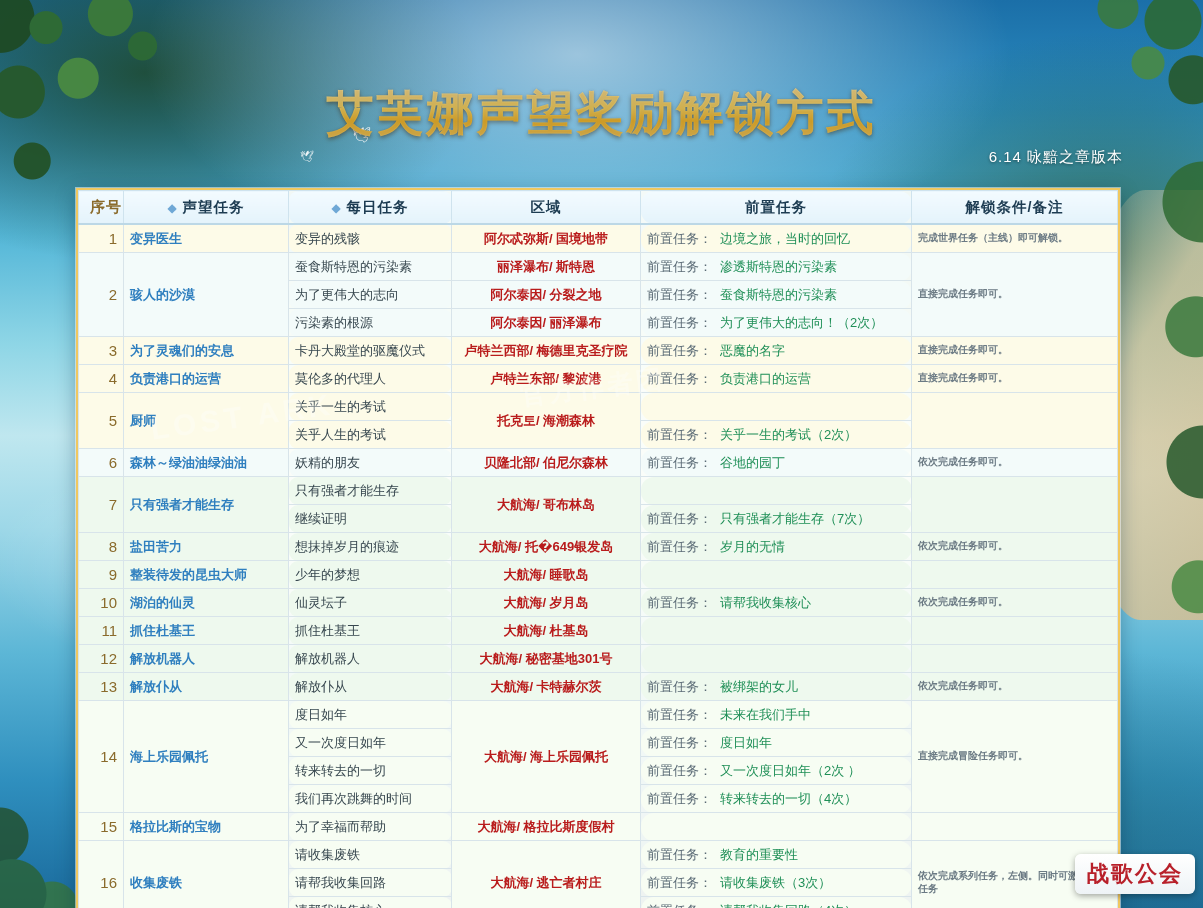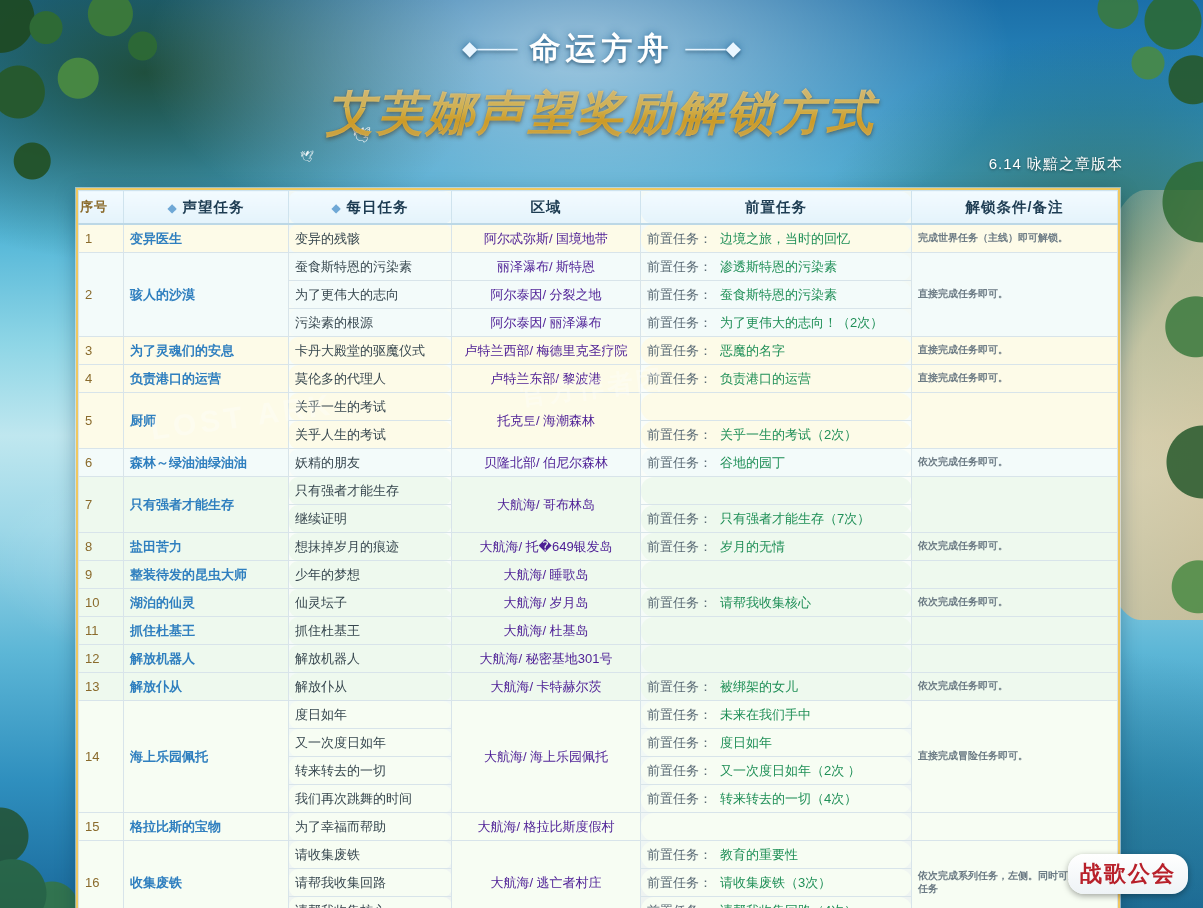--- a/index.html
+++ b/index.html
@@ -73,88 +73,84 @@
   }
   .brand .deco{color:#eaf6ff;font-size:20px;letter-spacing:0;margin:0 12px;vertical-align:4px;}
   .title{
     position:absolute;left:0;right:0;top:82px;text-align:center;
     font-family:"Liberation Serif","DejaVu Serif",serif;
     font-size:47px;font-weight:bold;letter-spacing:3px;
     background:linear-gradient(180deg,#fff8c8 0%,#ffe97a 42%,#f9c93c 62%,#f6e08a 100%);
     -webkit-background-clip:text;background-clip:text;color:transparent;
     text-shadow:0 0 1px rgba(120,70,0,.35);
     filter:drop-shadow(0 2px 2px rgba(60,30,0,.45));
-    font-style:italic;
   }
   .version{
     position:absolute;right:80px;top:148px;color:#ffffff;font-size:15px;
-    text-shadow:0 1px 3px rgba(0,0,0,.45);letter-spacing:1px;margin-top:7px;
+    text-shadow:0 1px 3px rgba(0,0,0,.45);letter-spacing:1px;
   }
 
   
   .table-wrap{
     position:absolute;left:76px;top:188px;width:1040px;
     border:2px solid #f0c860;
     background:rgba(255,255,250,.93);
     box-shadow:0 0 0 1px rgba(255,255,255,.5),0 6px 18px rgba(0,40,70,.35);
   }
   table{border-collapse:collapse;width:100%;table-layout:fixed;font-size:13px;}
   thead th{
     background:linear-gradient(180deg,#f3fbff 0%,#e4f3fb 100%);
     border:1px solid #cfe3ee;
     border-bottom:2px solid #bcd8e6;
     height:30px;font-size:14.5px;color:#1d3c52;font-weight:bold;
     letter-spacing:1px;
   }
   thead th .dia{color:#6fa8d6;margin-right:5px;font-size:12px;}
   td{border:1px solid #d8e4ea;height:27px;padding:0 6px;color:#2b3b46;vertical-align:middle;}
-  .c-idx{width:42px;text-align:left;color:#8a6b2c;font-size:13px;}
+  .c-idx{width:42px;text-align:right;color:#8a6b2c;font-size:15px;}
   .c-rep{width:162px;}
   .c-daily{width:160px;border-radius:9px;}
   .c-area{width:186px;text-align:center;}
   .c-pre{width:268px;border-radius:13px;}
   .c-note{width:auto;}
   .rep-name{color:#2f7fbf;font-weight:bold;}
   .daily{color:#37474f;}
-  .area{color:#4c1d95;}
+  .area{color:#b91c1c;font-weight:bold;}
   .pre-label{color:#5b6b76;}
   .pre-link{color:#1f8f57;margin-left:8px;}
   .note{font-size:10px;color:#6b7a84;line-height:1.25;font-weight:bold;}
   .row-a{background:#fdfbe8;}
   .row-b{background:#f3fbfa;}
   .row-c{background:#eef9ee;}
   .row-d{background:#f7fdf3;}
 
   
   .wm{position:absolute;color:rgba(255,255,255,.30);font-weight:bold;pointer-events:none;}
   .wm1{left:150px;top:400px;font-size:30px;transform:rotate(-8deg);letter-spacing:4px;}
   .wm2{left:520px;top:370px;font-size:26px;transform:rotate(-7deg);letter-spacing:3px;color:rgba(255,255,255,.33);}
   .logo-badge{
-    position:absolute;right:15px;bottom:14px;
+    position:absolute;right:8px;bottom:14px;
     background:linear-gradient(180deg,#ffffff,#eef3f6);
-    border-radius:16px;padding:5px 12px;color:#b8202a;font-size:22px;font-weight:bold;
+    border-radius:6px;padding:5px 12px;color:#b8202a;font-size:22px;font-weight:bold;
     box-shadow:0 2px 6px rgba(0,0,0,.35);letter-spacing:2px;
   }
 </style>
 </head>
 <body>
 
 <div class="bg"></div>
 <div class="foliage fol-tl"></div>
 <div class="foliage fol-tr"></div>
 <div class="sand"></div>
 <div class="foliage fol-r"></div>
 <div class="foliage fol-bl"></div>
 <div class="bird" style="left:352px;top:126px;">🕊</div>
 <div class="bird" style="left:300px;top:150px;font-size:11px;">🕊</div>
 
 <div class="header">
-  <div class="brand">
-    <span class="deco">◆——</span><span>命运方舟</span><span class="deco">——◆</span>
-  </div>
   <div class="title">艾芙娜声望奖励解锁方式</div>
   <div class="version">6.14 咏黯之章版本</div>
 </div>
 
 <div class="table-wrap">
   <table>
     <thead>
       <tr>
         <th class="c-idx">序号</th>
         <th class="c-rep"><span class="dia">◆</span><span>声望任务</span></th>

